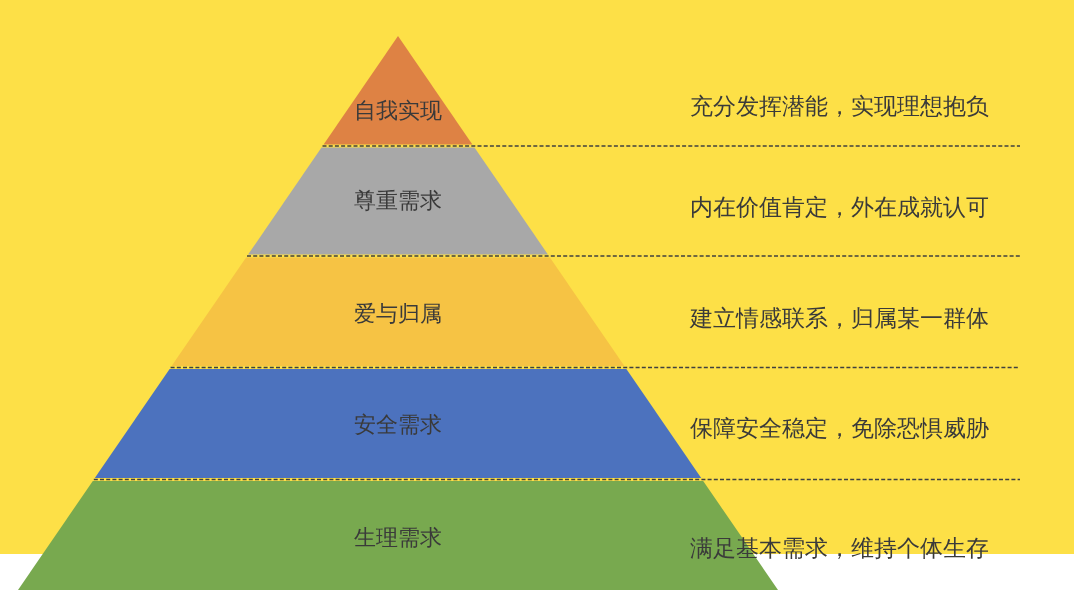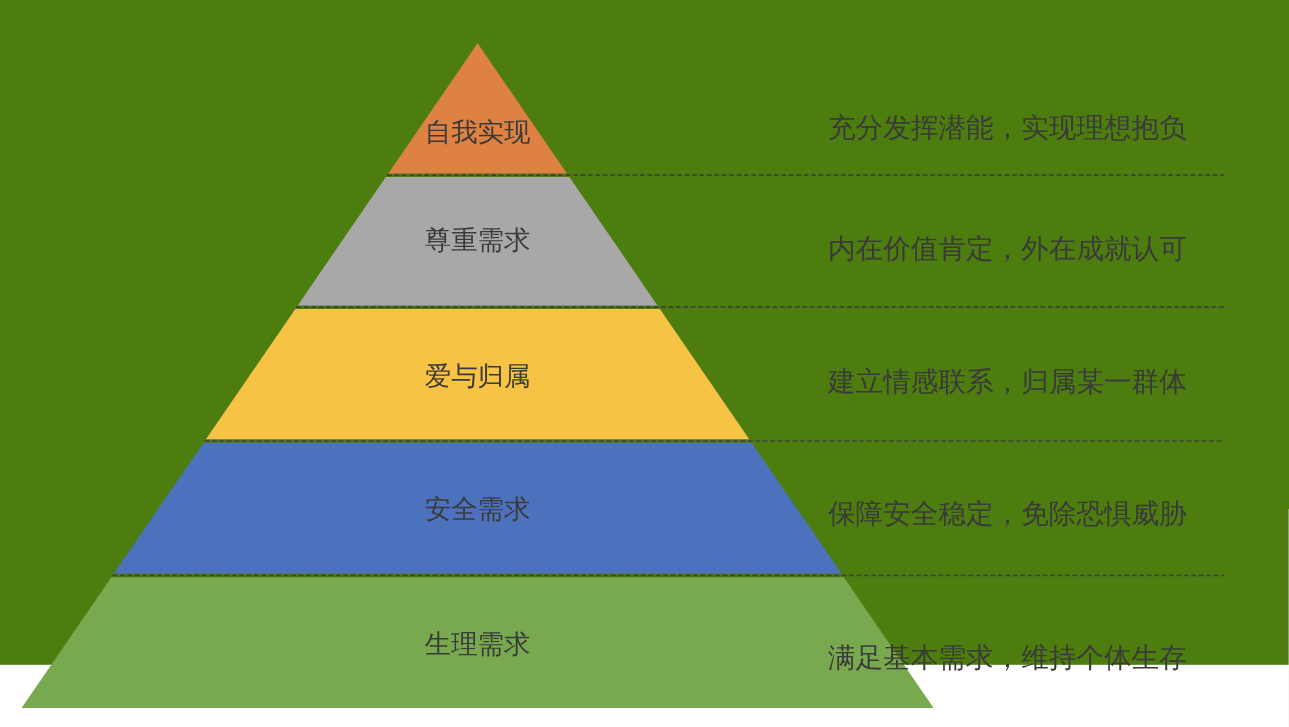--- a/index.html
+++ b/index.html
@@ -8,21 +8,21 @@
     background: #ffffff;
     width: 1074px;
     height: 606px;
     overflow: hidden;
     font-family: "Liberation Sans", "DejaVu Sans", sans-serif;
   }
   .stage {
     position: relative;
     width: 1074px;
     height: 554px;
-    background: #4d7c0f;
+    background: #fde047;
   }
   svg text {
     font-family: "Liberation Sans", "DejaVu Sans", sans-serif;
   }
   .level-label {
     font-size: 22px;
   }
   .level-desc {
     font-size: 23px;
   }

